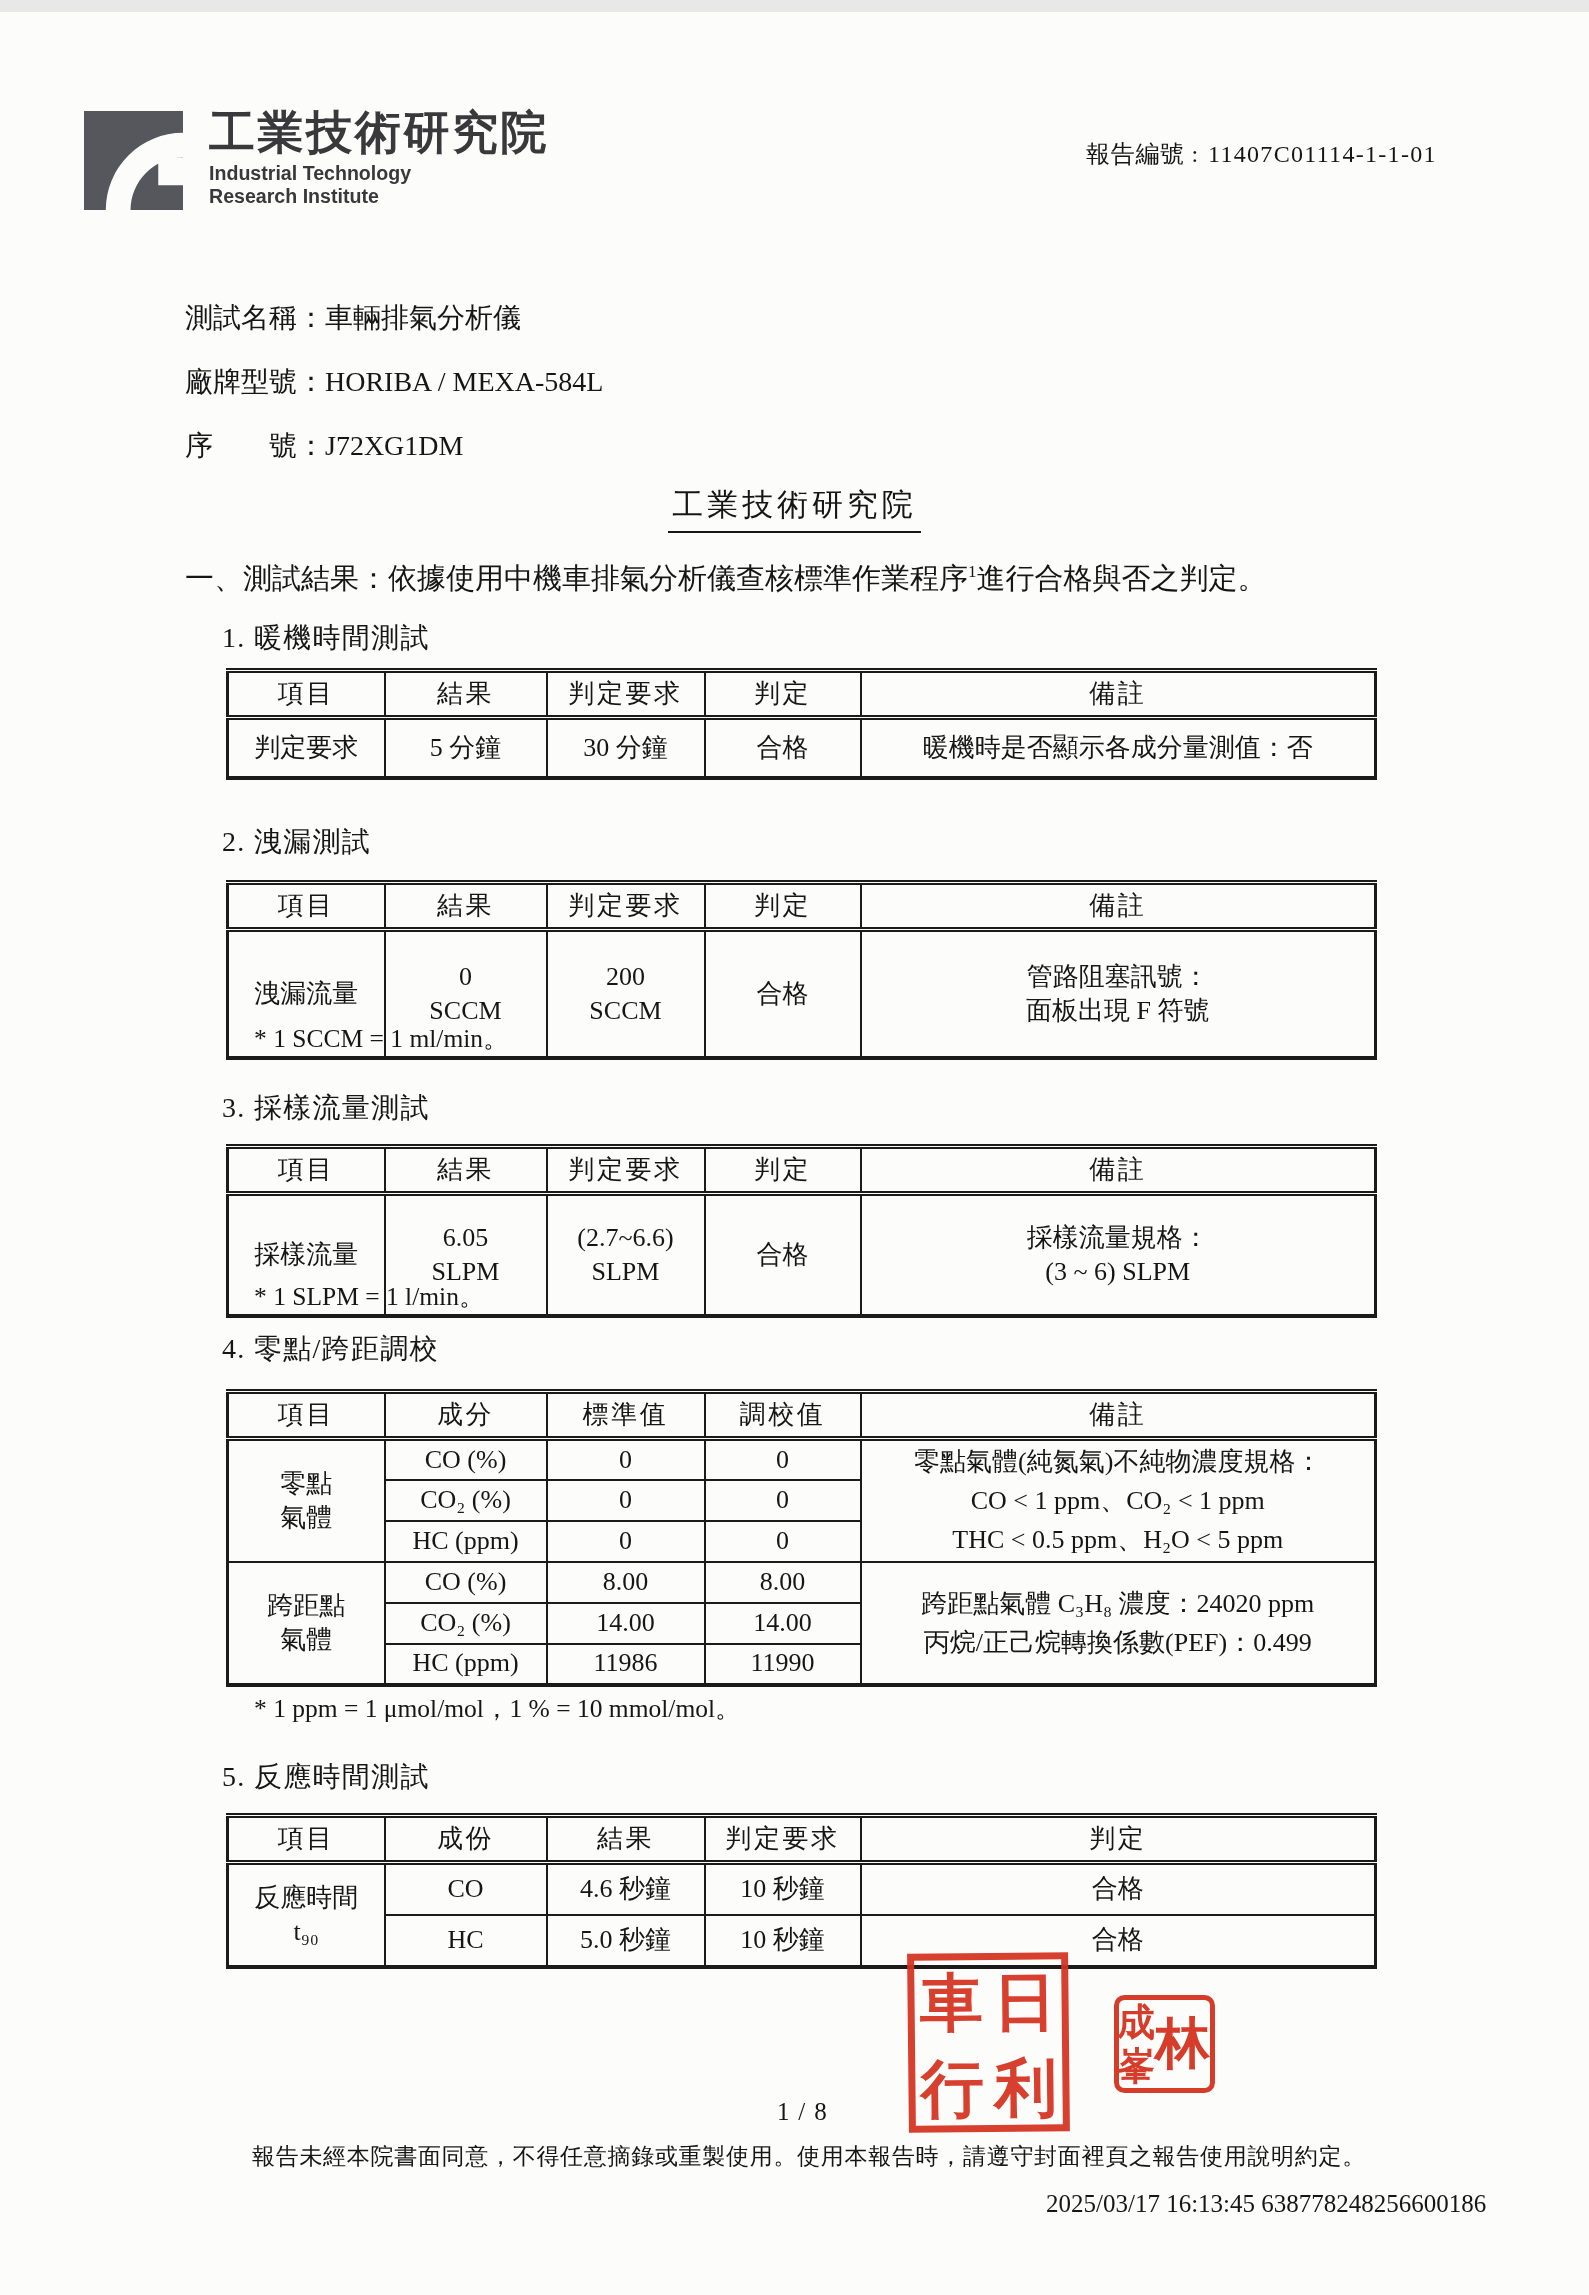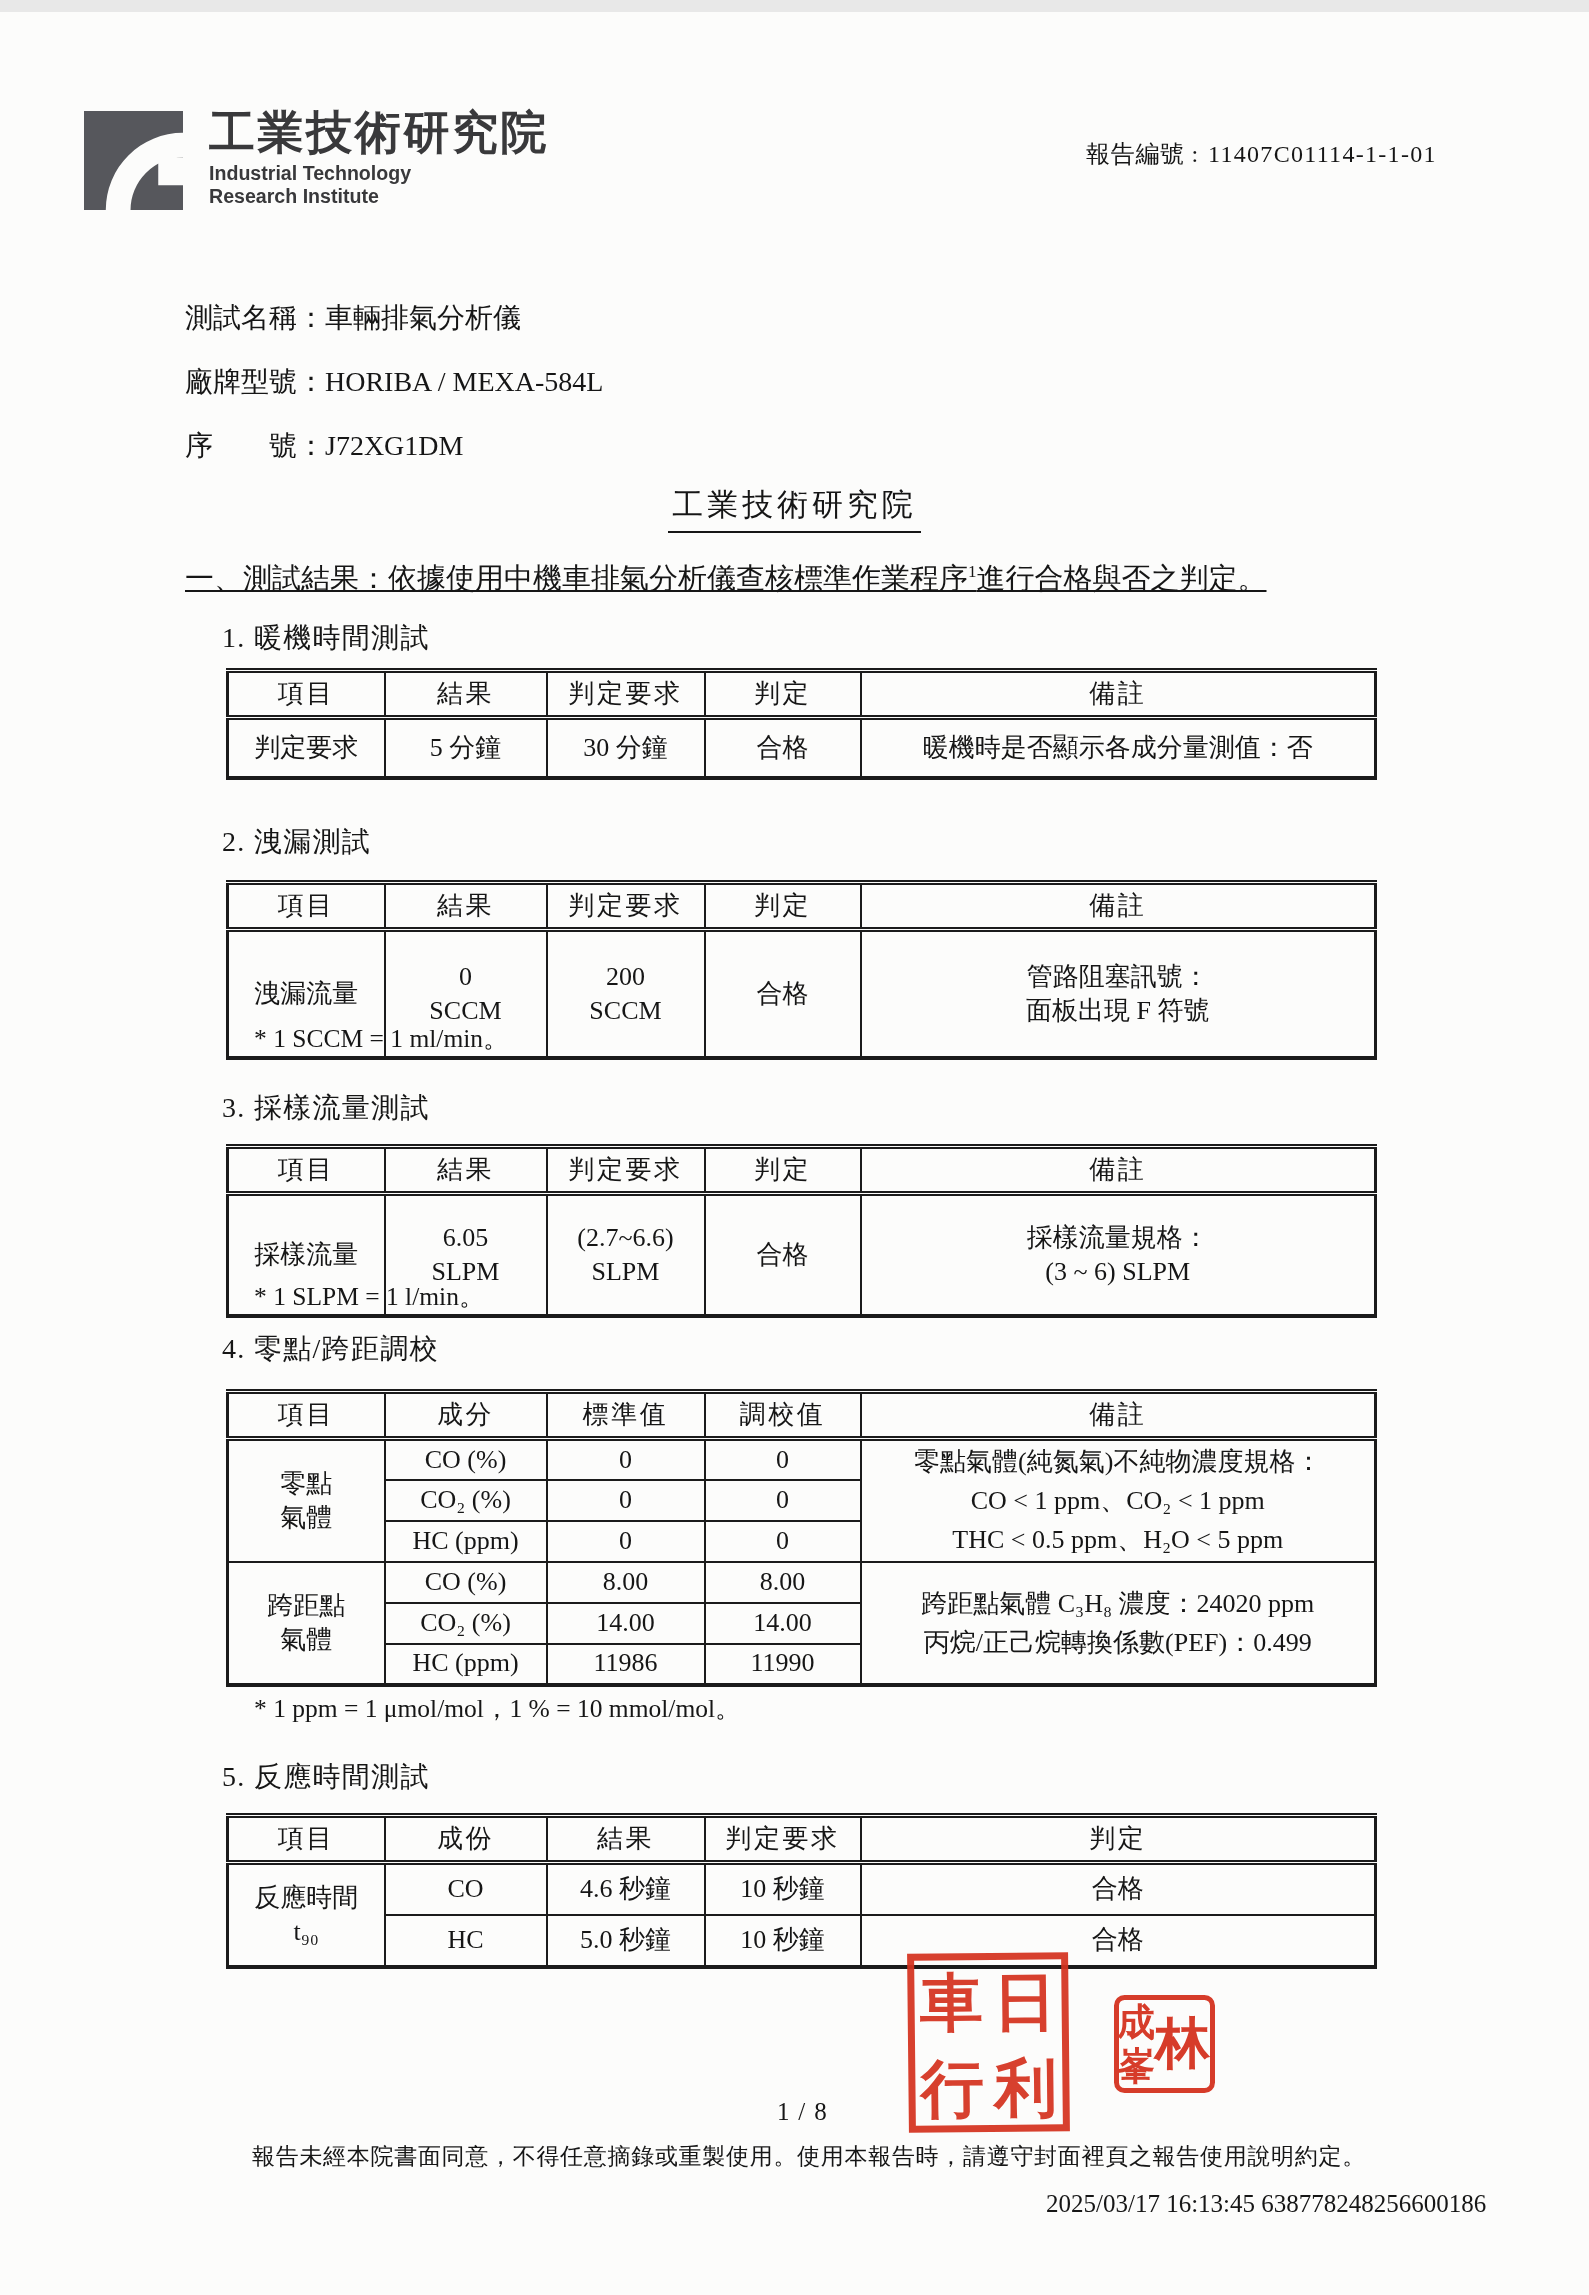--- a/index.html
+++ b/index.html
@@ -15,21 +15,21 @@
   .logo-text { margin-left:26px; font-family:"Liberation Sans","DejaVu Sans",sans-serif; color:#3a3a3c; }
   .logo-zh { font-size:46px; font-weight:700; letter-spacing:2.6px; line-height:1.0; color:#39393b; }
   .logo-en { margin-top:6.5px; font-size:19.6px; font-weight:700; line-height:1.2; color:#39393b; }
   .report-no { position:absolute; left:1086px; top:126px; font-size:24px; letter-spacing:0.7px; white-space:nowrap;font-family:Liberation Serif, serif; }
   .report-no .num { margin-left:9.2px; letter-spacing:1.3px; }
   
   .info-line { position:absolute; left:185px; font-size:28px; white-space:nowrap; }
   
   .doc-title-row { position:absolute; left:0; right:0; top:472px; text-align:center; }
   .doc-title { display:inline-block; font-size:31px; letter-spacing:3.9px; border-bottom:2.6px solid #161616; padding:0 3.9px 5.2px 3.9px; }
-  .intro { position:absolute; left:185px; top:547px; font-size:29px; white-space:nowrap;text-decoration:underline; }
+  .intro { position:absolute; left:185px; top:547px; font-size:29px; white-space:nowrap; }
   .intro sup { font-size:17px; }
   
   .sec-h { position:absolute; left:222px; font-size:28px; letter-spacing:1.3px; white-space:nowrap; }
   .fnote { position:absolute; left:254px; font-size:25.5px; white-space:nowrap; }
   
   table.doc { position:absolute; left:226px; border-collapse:collapse; table-layout:fixed; width:1147px;
               border:3.3px solid #1b1b1b; border-top:5.2px double #1b1b1b; border-bottom:4.6px solid #1b1b1b; }
   table.doc th, table.doc td { border:2px solid #1b1b1b; text-align:center; vertical-align:middle;
               font-size:26px; font-weight:normal; padding:0 3.9px; line-height:1.25; }
   table.doc thead th { border-bottom:5.2px double #1b1b1b; height:47px; letter-spacing:2.6px; }

